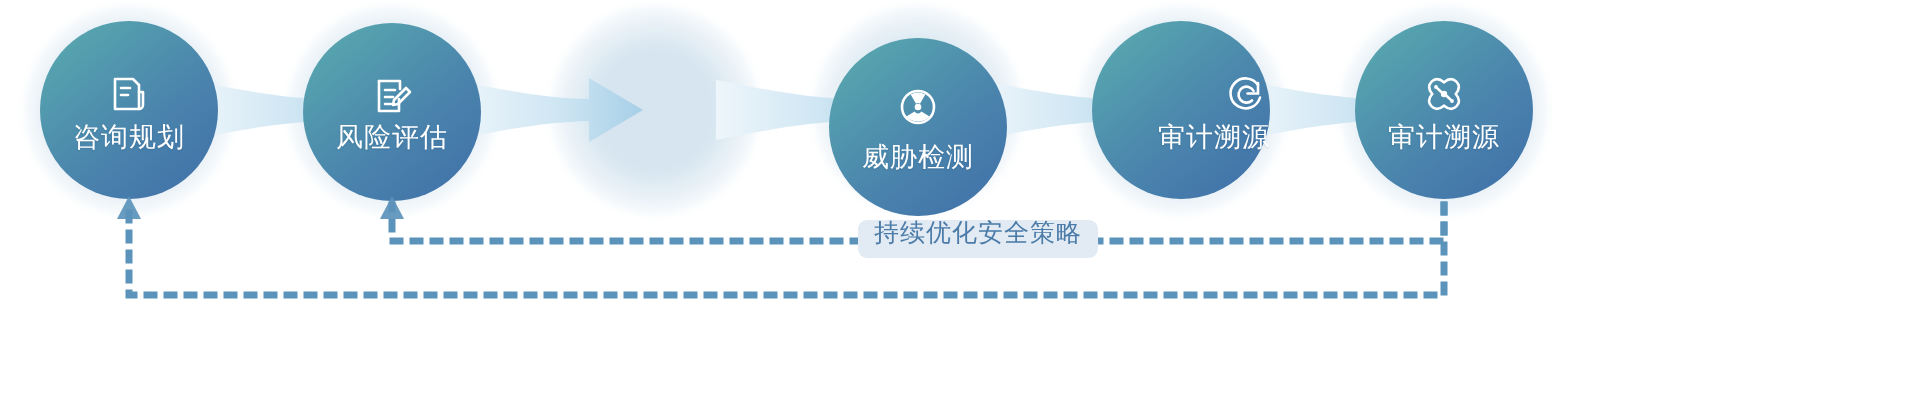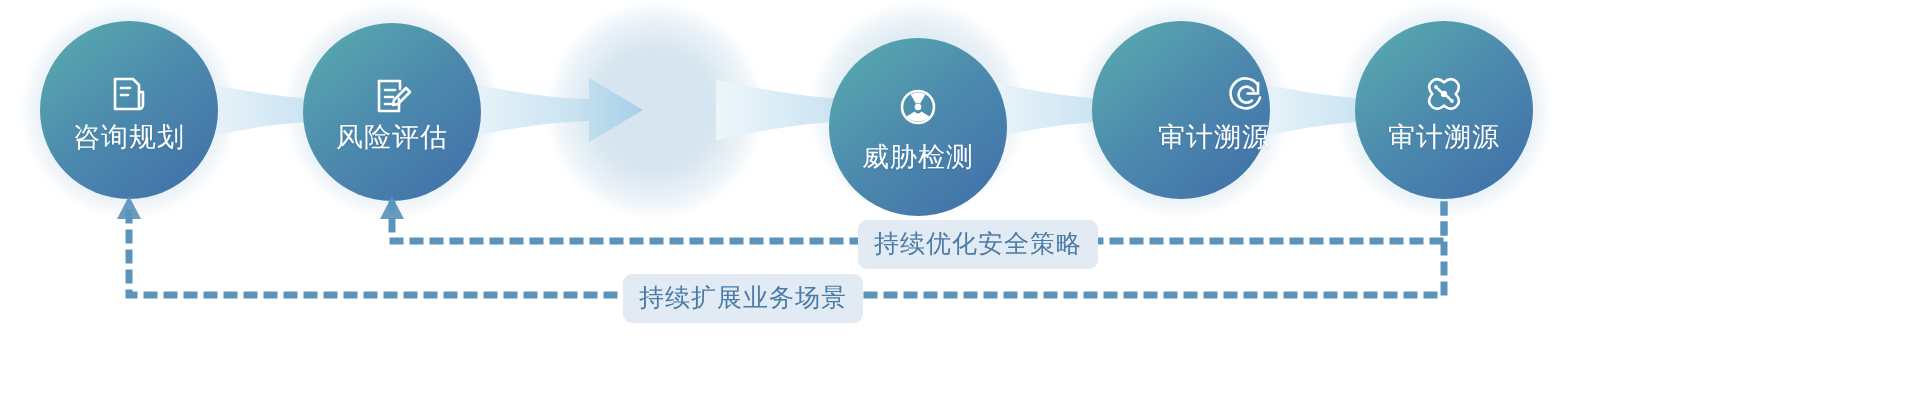--- a/index.html
+++ b/index.html
@@ -43,21 +43,21 @@
     background:radial-gradient(circle at 50% 50%, rgba(120,170,205,0.30) 40%, rgba(120,170,205,0.13) 62%, rgba(255,255,255,0) 74%);
     filter:blur(3px);
   }
   .arrowwrap{position:absolute;z-index:3;}
   .fb-label{
     position:absolute;
     background:#e2ebf3;
     color:#4b7ba8;
     font-size:25px;
     line-height:1;
-    padding:11px 16px 13px;
+    padding:0 16px 13px;
     border-radius:9px;
     white-space:nowrap;
     z-index:6;
     letter-spacing:1px;
   }
   #svgfeed{position:absolute;left:0;top:0;width:1920px;height:416px;z-index:5;}
 </style>
 </head>
 <body>
 
@@ -193,15 +193,14 @@
 
     <path d="M1444 205 L1444 241 L392 241 L392 205" fill="none" stroke="#5b93bb" stroke-width="7" stroke-linecap="square" stroke-dasharray="7 13"></path>
     <polygon points="392,196 380,219 404,219" fill="#5b93bb" opacity="0.92"></polygon>
 
     <path d="M1444 205 L1444 295 L129 295 L129 205" fill="none" stroke="#5b93bb" stroke-width="7" stroke-linecap="square" stroke-dasharray="7 13"></path>
     <polygon points="129,196 117,219 141,219" fill="#5b93bb" opacity="0.92"></polygon>
   </svg>
 
   <div class="fb-label" style="left:858px;top:220px;">持续优化安全策略</div>
 
-  <div class="fb-label" style="left:623px;top:274px;">持续扩展业务场景</div>
 
 </div>
 
 </body></html>

